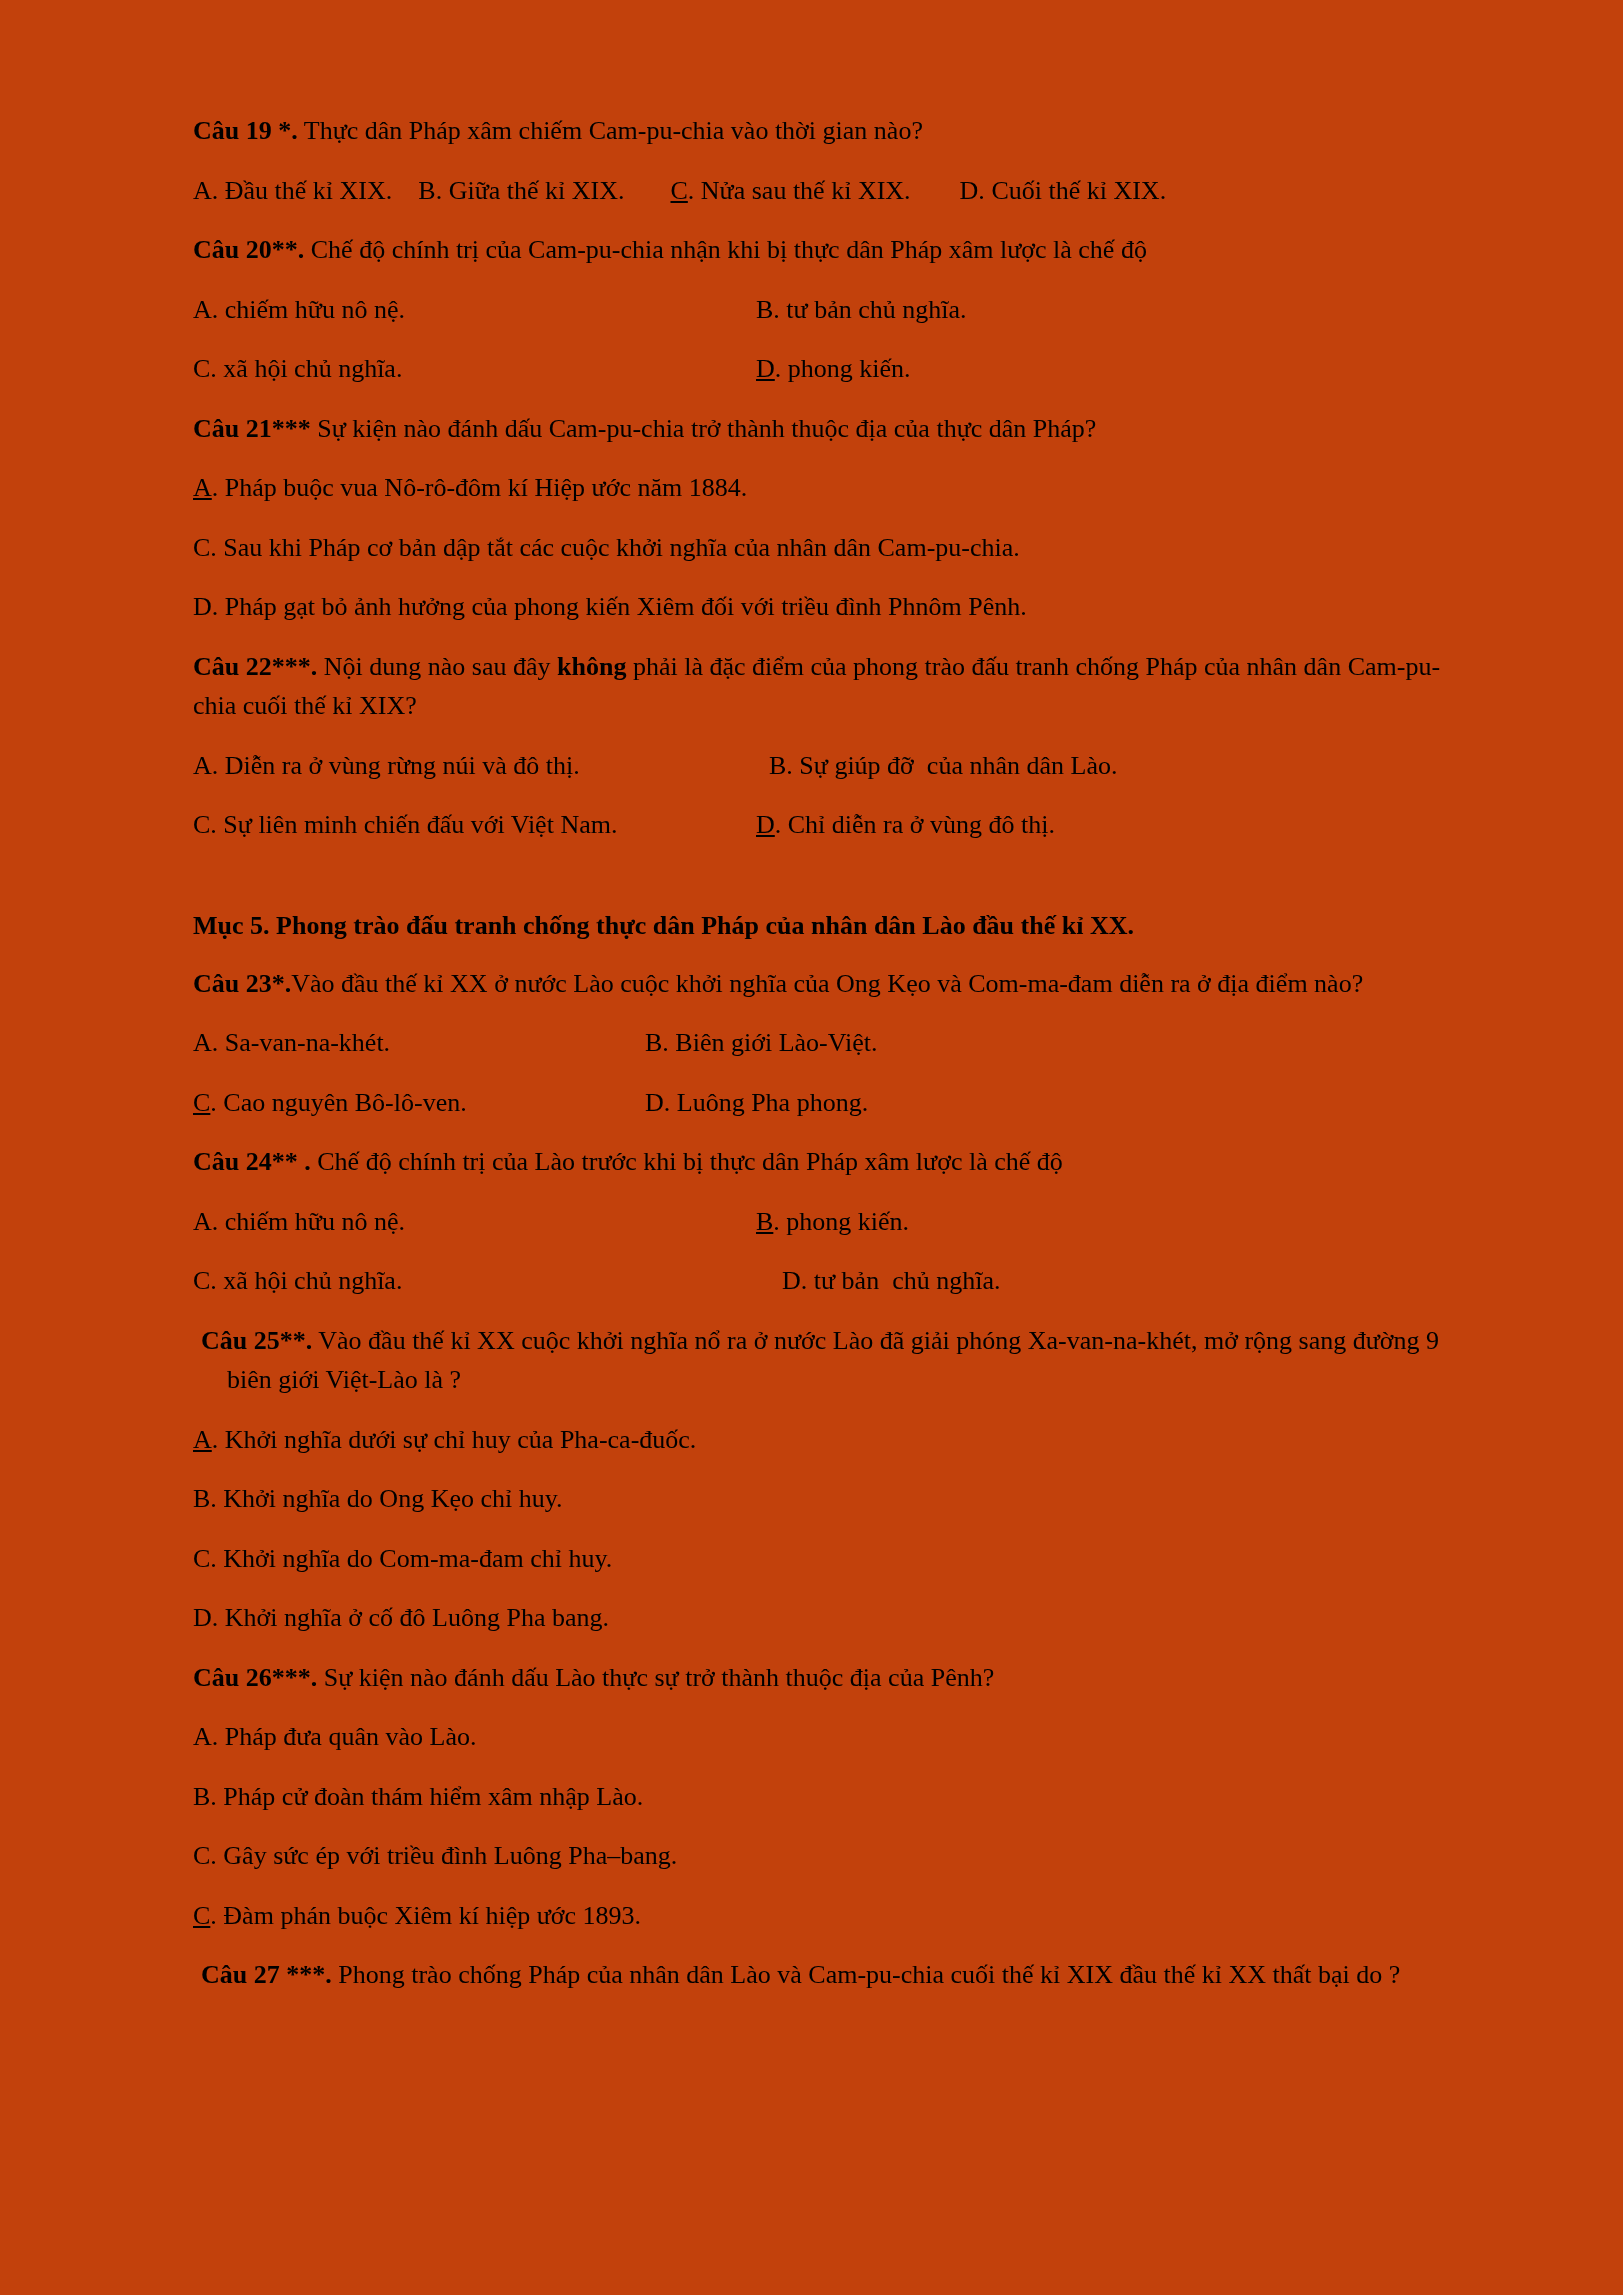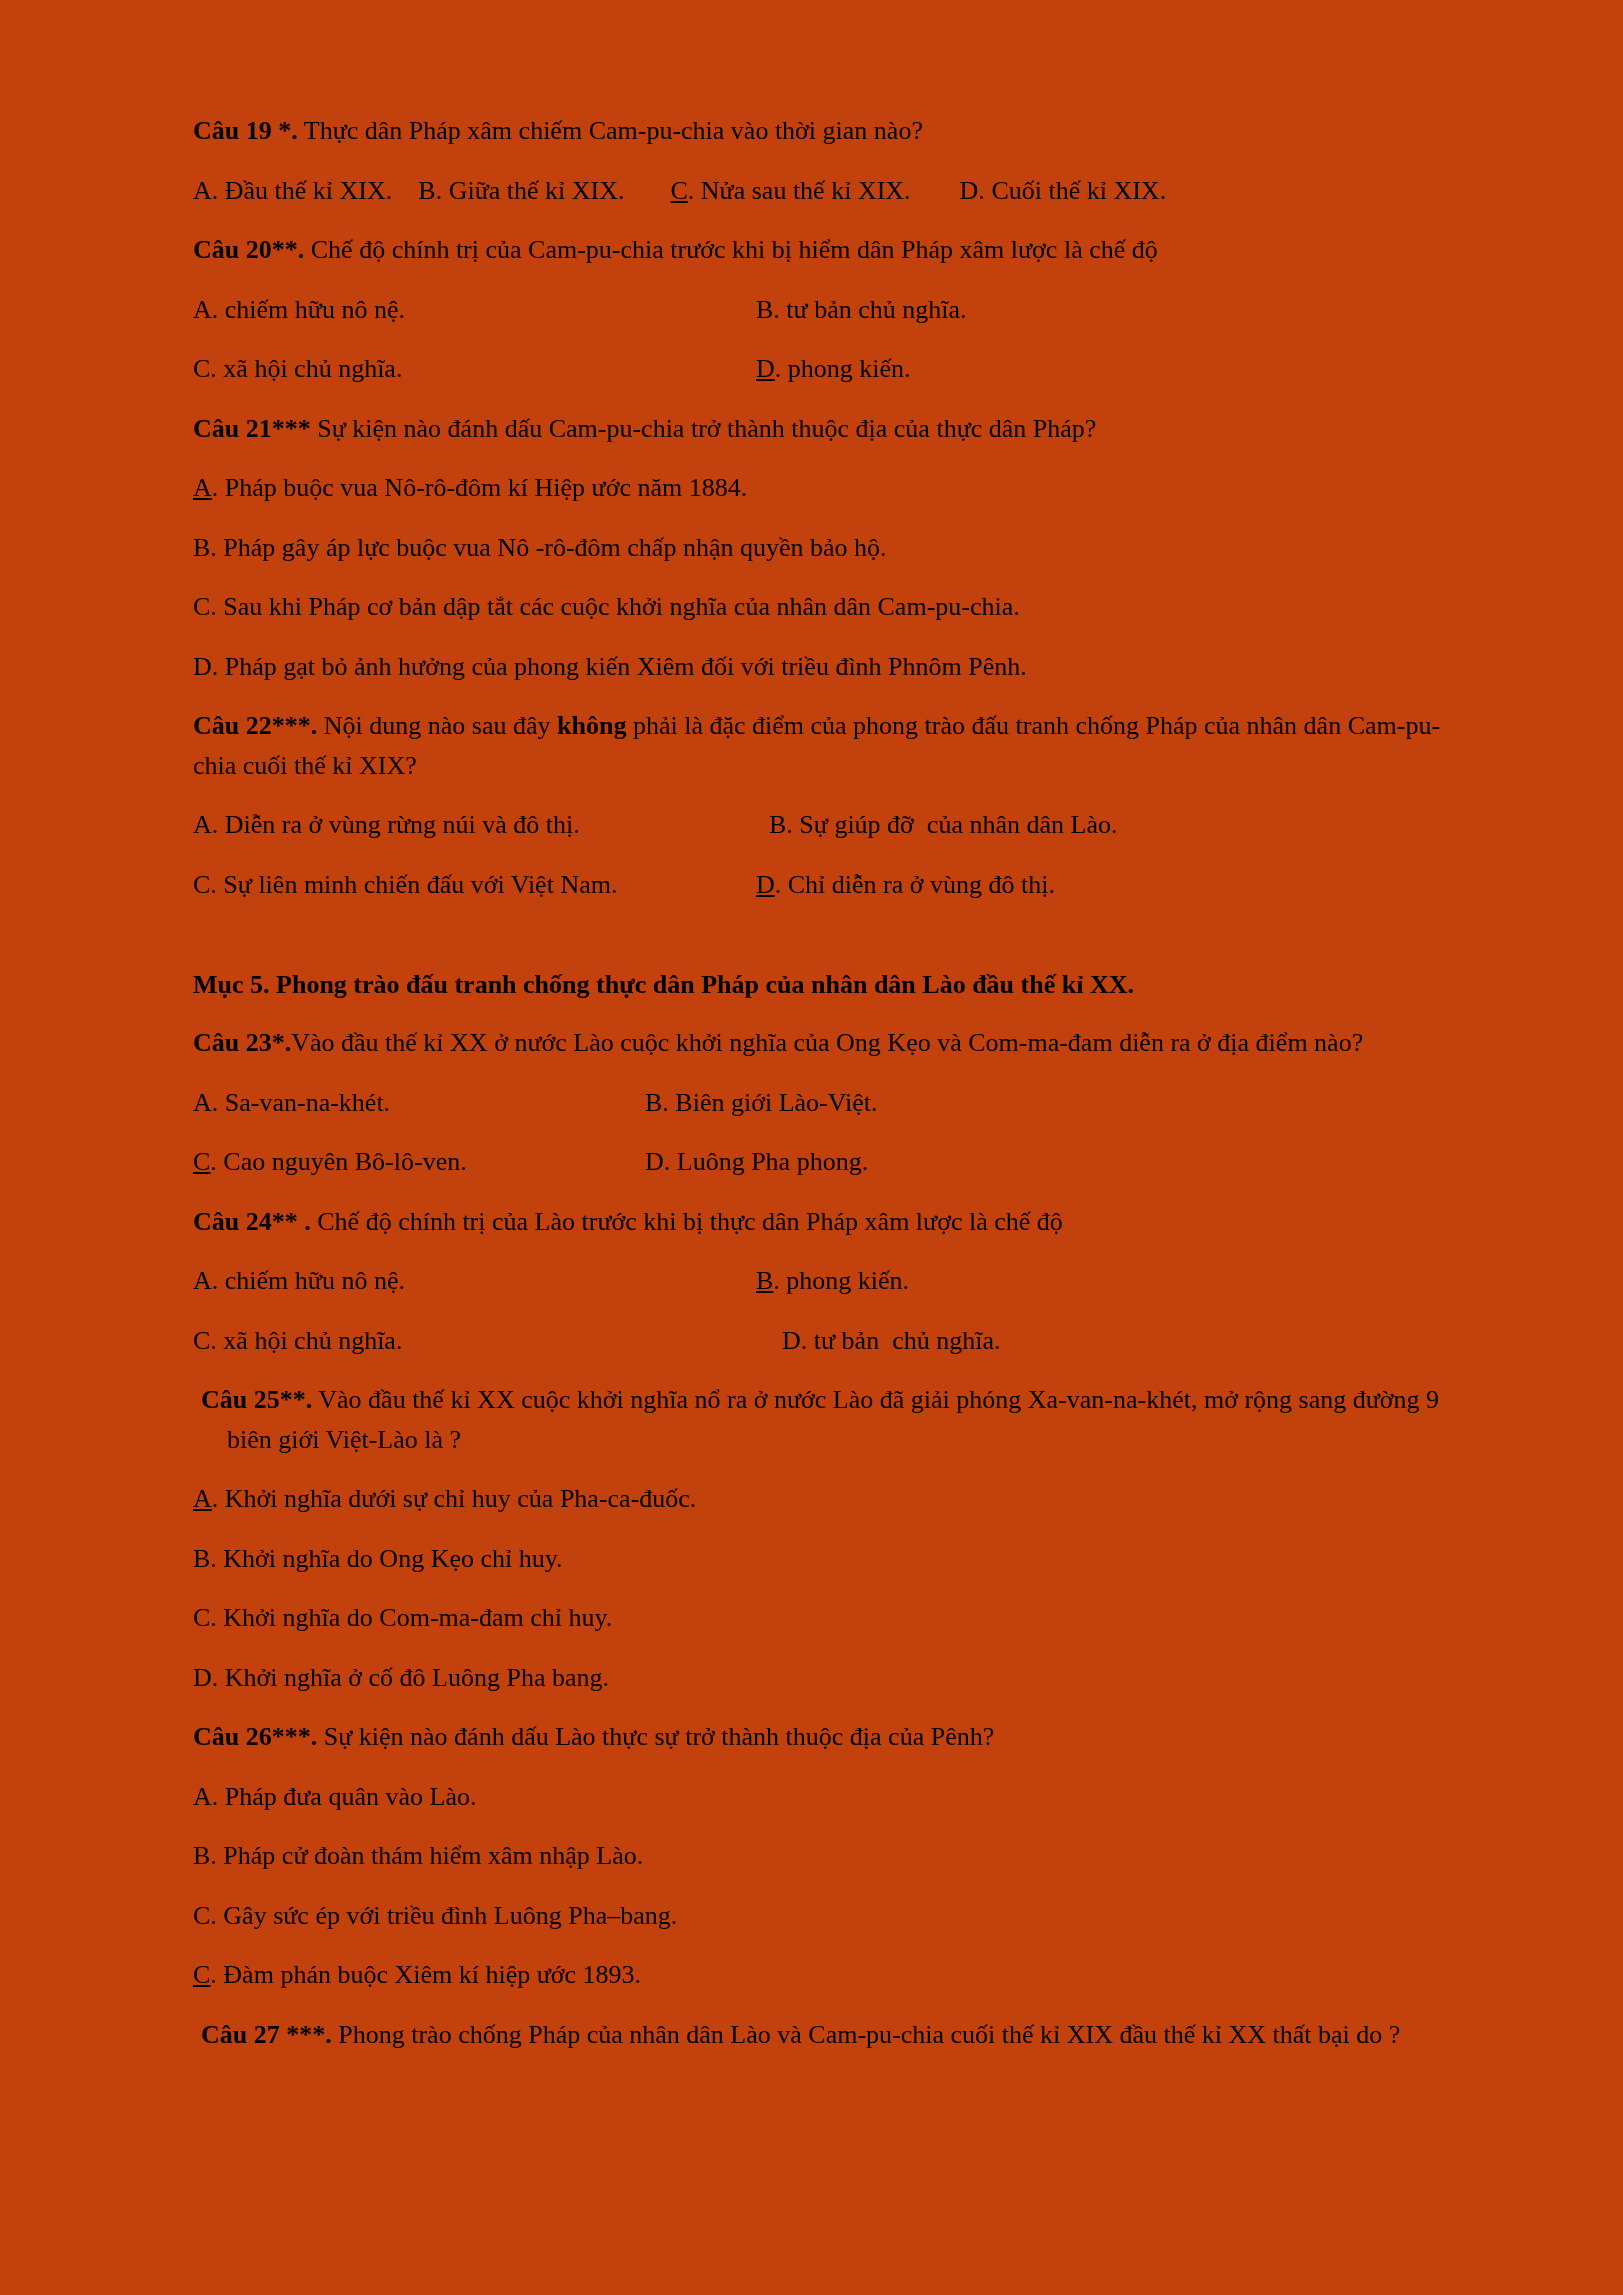--- a/index.html
+++ b/index.html
@@ -81,32 +81,31 @@
       <div class="q-stem">
         <span class="q-label">Câu 19 *.</span><span> Thực dân Pháp xâm chiếm Cam-pu-chia vào thời gian nào?</span>
       </div>
       <div class="opt-line">
         <span><span>A. </span><span>Đầu thế kỉ XIX.</span></span><span class="tab-gap-a"></span><span><span>B. </span><span>Giữa thế kỉ XIX.</span></span><span class="tab-gap-a" style="width:46px"></span><span><span class="u">C</span><span>. Nửa sau thế kỉ XIX.</span></span><span class="tab-gap-a" style="width:49px"></span><span><span>D. </span><span>Cuối thế kỉ XIX.</span></span>
       </div>
     </div>
 
     <div class="q-block">
       <div class="q-stem">
-        <span class="q-label">Câu 20**.</span><span> Chế độ chính trị của Cam-pu-chia trước khi bị hiểm dân Pháp xâm lược là chế độ</span>
+        <span class="q-label">Câu 20**.</span><span> Chế độ chính trị của Cam-pu-chia nhận khi bị thực dân Pháp xâm lược là chế độ</span>
       </div>
       <div class="opt-row"><span class="col1" style="width:563px"><span>A. </span><span>chiếm hữu nô nệ.</span></span><span><span>B. </span><span>tư bản chủ nghĩa.</span></span></div>
       <div class="opt-row"><span class="col1" style="width:563px"><span>C. </span><span>xã hội chủ nghĩa.</span></span><span><span class="u">D</span><span>. phong kiến.</span></span></div>
     </div>
 
     <div class="q-block">
       <div class="q-stem">
         <span class="q-label">Câu 21***</span><span> Sự kiện nào đánh dấu Cam-pu-chia trở thành thuộc địa của thực dân Pháp?</span>
       </div>
       <div class="opt-line"><span class="u">A</span><span>. Pháp buộc vua Nô-rô-đôm kí Hiệp ước năm 1884.</span></div>
-      <div class="opt-line"><span>B. </span><span>Pháp gây áp lực buộc vua Nô -rô-đôm chấp nhận quyền bảo hộ.</span></div>
       <div class="opt-line"><span>C. </span><span>Sau khi Pháp cơ bản dập tắt các cuộc khởi nghĩa của nhân dân Cam-pu-chia.</span></div>
       <div class="opt-line"><span>D. </span><span>Pháp gạt bỏ ảnh hưởng của phong kiến Xiêm đối với triều đình Phnôm Pênh.</span></div>
     </div>
 
     <div class="q-block">
       <div class="q-stem">
         <span class="q-label">Câu  22***.</span><span> Nội dung nào sau đây </span><span class="b">không</span><span> phải là đặc điểm của phong trào đấu tranh chống Pháp của nhân dân Cam-pu-chia cuối thế kỉ XIX?</span>
       </div>
       <div class="opt-row"><span class="col1" style="width:576px"><span>A. </span><span>Diễn ra ở vùng rừng núi và đô thị.</span></span><span><span>B. </span><span>Sự giúp đỡ  của nhân dân Lào.</span></span></div>
       <div class="opt-row"><span class="col1" style="width:563px"><span>C. </span><span>Sự liên minh chiến đấu với Việt Nam.</span></span><span><span class="u">D</span><span>. Chỉ diễn ra ở vùng đô thị.</span></span></div>

